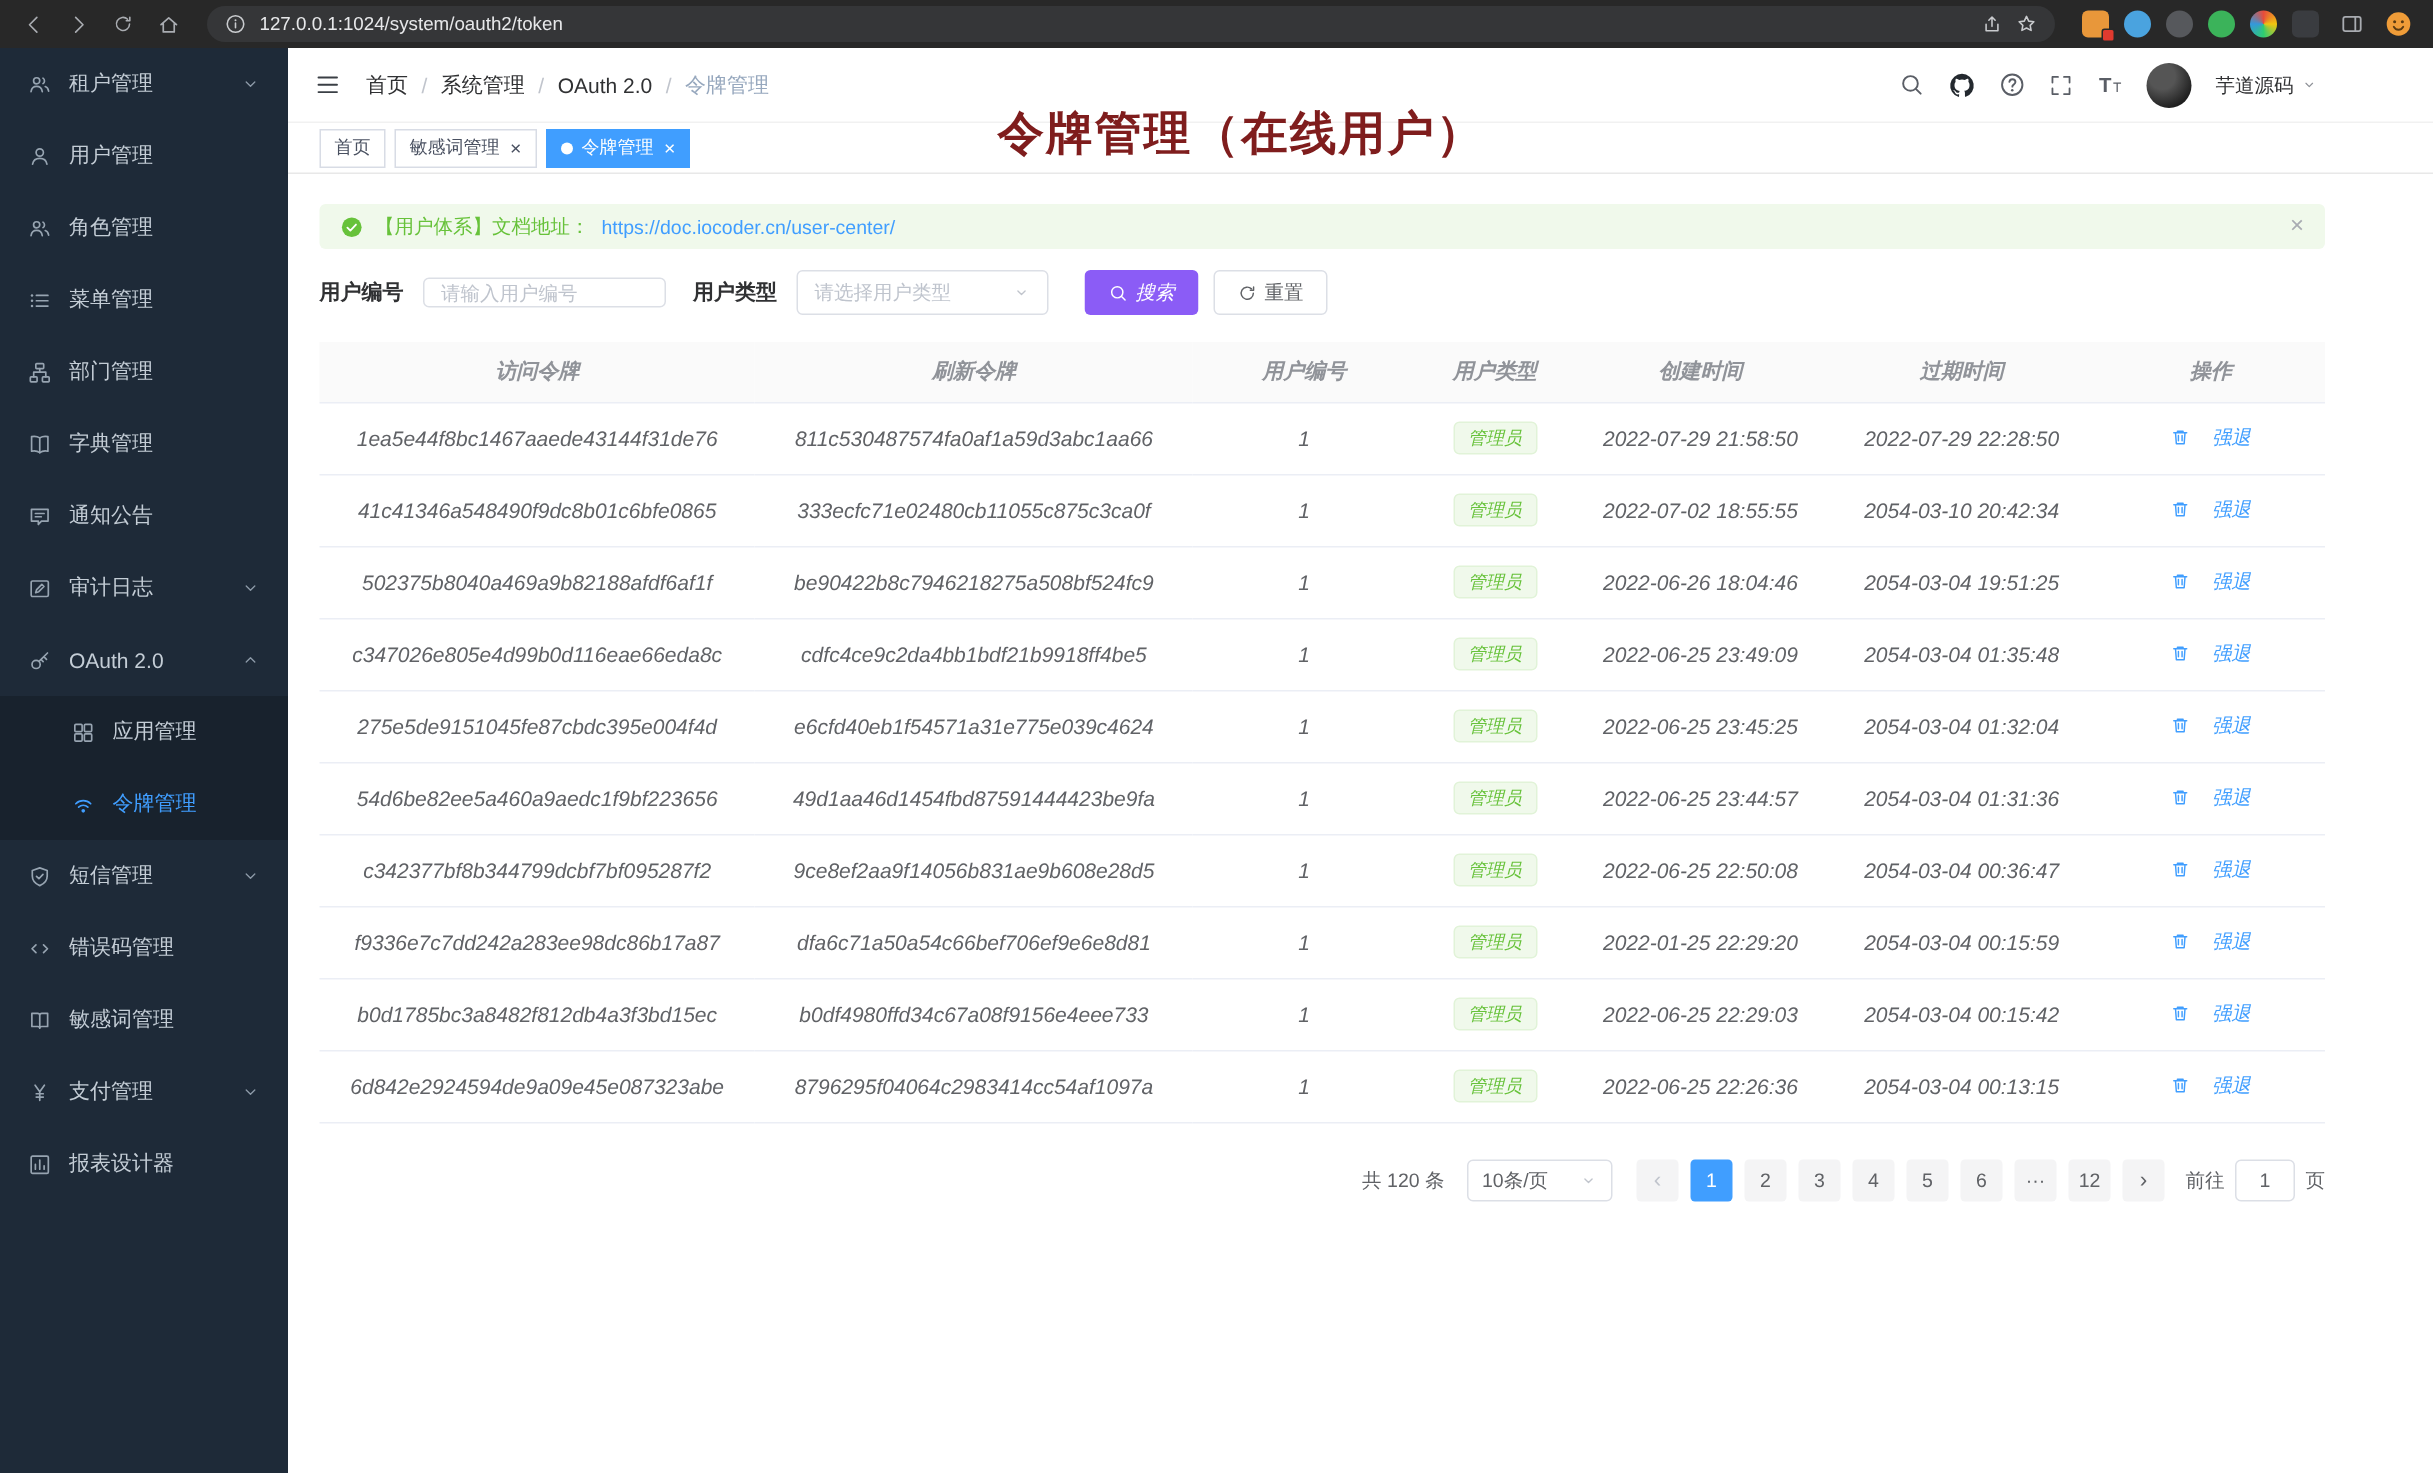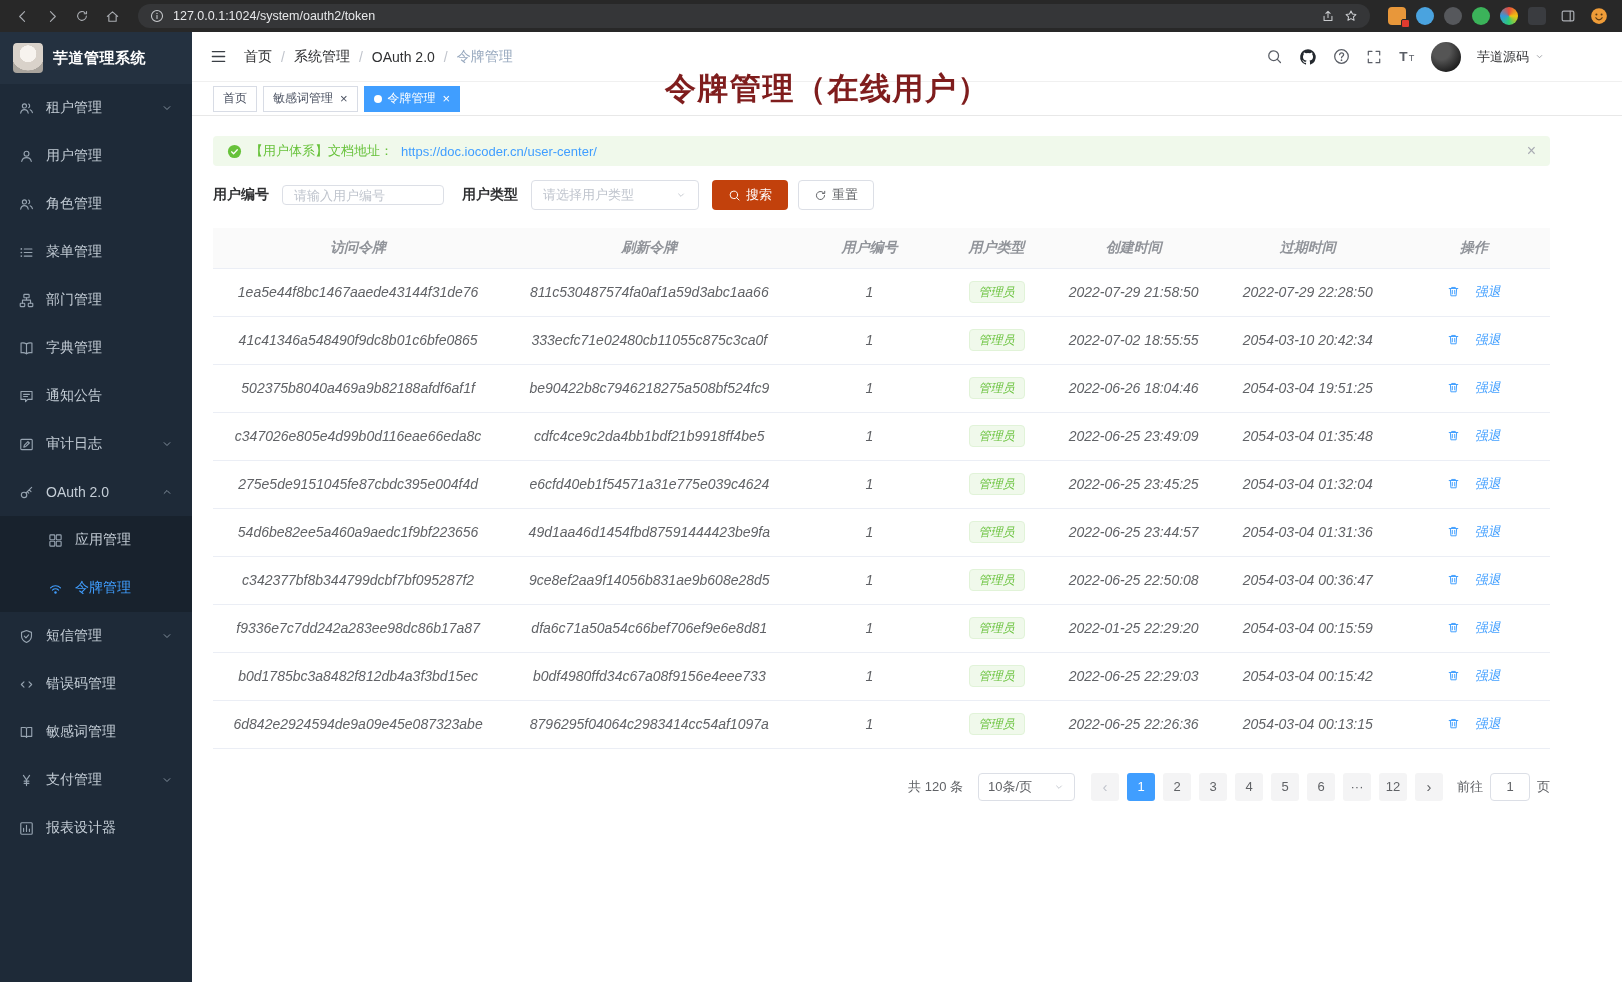--- a/index.html
+++ b/index.html
@@ -65,21 +65,21 @@
   .alert-close{margin-left:auto;color:#a8abb2;font-size:16px;cursor:pointer;}
 
   .filters{margin-top:14px;display:flex;align-items:center;}
   .f-label{font-weight:700;color:#303133;font-size:14px;margin-right:13px;white-space:nowrap;}
   .ml18{margin-left:18px;}
   .f-input{width:162px;height:20px;border:1px solid #dcdfe6;border-radius:4px;padding:0 11px;font-size:13px;color:#606266;outline:none;font-family:inherit;}
   .f-input::placeholder{color:#bfc4cd;}
   .f-select{width:168px;height:30px;border:1px solid #dcdfe6;border-radius:4px;display:flex;align-items:center;justify-content:space-between;padding:0 11px;font-size:13px;color:#bfc4cd;cursor:pointer;}
   .f-select .ic{color:#c0c4cc;}
   .btn{height:30px;border-radius:4px;font-size:13px;display:inline-flex;align-items:center;gap:5px;padding:0 15px;cursor:pointer;border:1px solid transparent;font-family:inherit;}
-  .btn-primary{background:#c2410c;color:#fff;margin-left:13px;}
+  .btn-primary{background:#8b5cf6;color:#fff;margin-left:24px;font-style:italic;}
   .btn-plain{background:#fff;border-color:#dcdfe6;color:#606266;margin-left:10px;}
 
   .table-wrap{margin-top:18px;}
   table{width:100%;border-collapse:collapse;table-layout:fixed;font-style:italic;}
   th{height:40px;font-size:14px;color:#909399;font-weight:700;background:#fafafa;border-bottom:1px solid #ebeef5;text-align:center;}
   td{height:48px;font-size:14px;color:#606266;text-align:center;border-bottom:1px solid #ebeef5;overflow:hidden;white-space:nowrap;}
   .tag{display:inline-block;height:22px;line-height:20px;padding:0 9px;background:#f0f9eb;border:1px solid #e1f3d8;color:#67c23a;border-radius:4px;font-size:12px;}
   .action-link{color:#409eff;font-size:13px;display:inline-flex;align-items:center;gap:14px;cursor:pointer;}
 
   .pagination{margin-top:24px;display:flex;align-items:center;justify-content:flex-end;font-size:13px;color:#606266;}
@@ -161,24 +161,20 @@
           <circle cx="8" cy="8" r="7" fill="#ef9c38" stroke="none"></circle>
           <circle cx="5.7" cy="6.7" r=".9" fill="#5b3b12" stroke="none"></circle>
           <circle cx="10.3" cy="6.7" r=".9" fill="#5b3b12" stroke="none"></circle>
           <path d="M5.2 9.6c.7 1.2 1.7 1.8 2.8 1.8s2.1-.6 2.8-1.8" stroke="#5b3b12" stroke-width="1.1"></path>
         </svg>
       </span>
   </div>
 </div>
 
 <aside class="sidebar">
-  <div class="logo">
-    <span class="logo-img"></span>
-    <span class="logo-title">芋道管理系统</span>
-  </div>
   <nav class="menu">
       <div class="menu-item">
     <span class="ic mi">
           <svg viewBox="0 0 16 16" width="15" height="15" fill="none" stroke="currentColor" stroke-width="1.2" stroke-linecap="round" stroke-linejoin="round" aria-hidden="true">
             <circle cx="5.8" cy="5.2" r="2.2"></circle>
             <path d="M1.8 12.9c.4-2.5 2-3.7 4-3.7s3.6 1.2 4 3.7"></path>
             <path d="M10.3 3.3a2.3 2.3 0 010 3.9M11.9 9.3c1.4.5 2.1 1.6 2.4 3.2"></path>
           </svg>
         </span>
     <span class="mi-label">租户管理</span>

